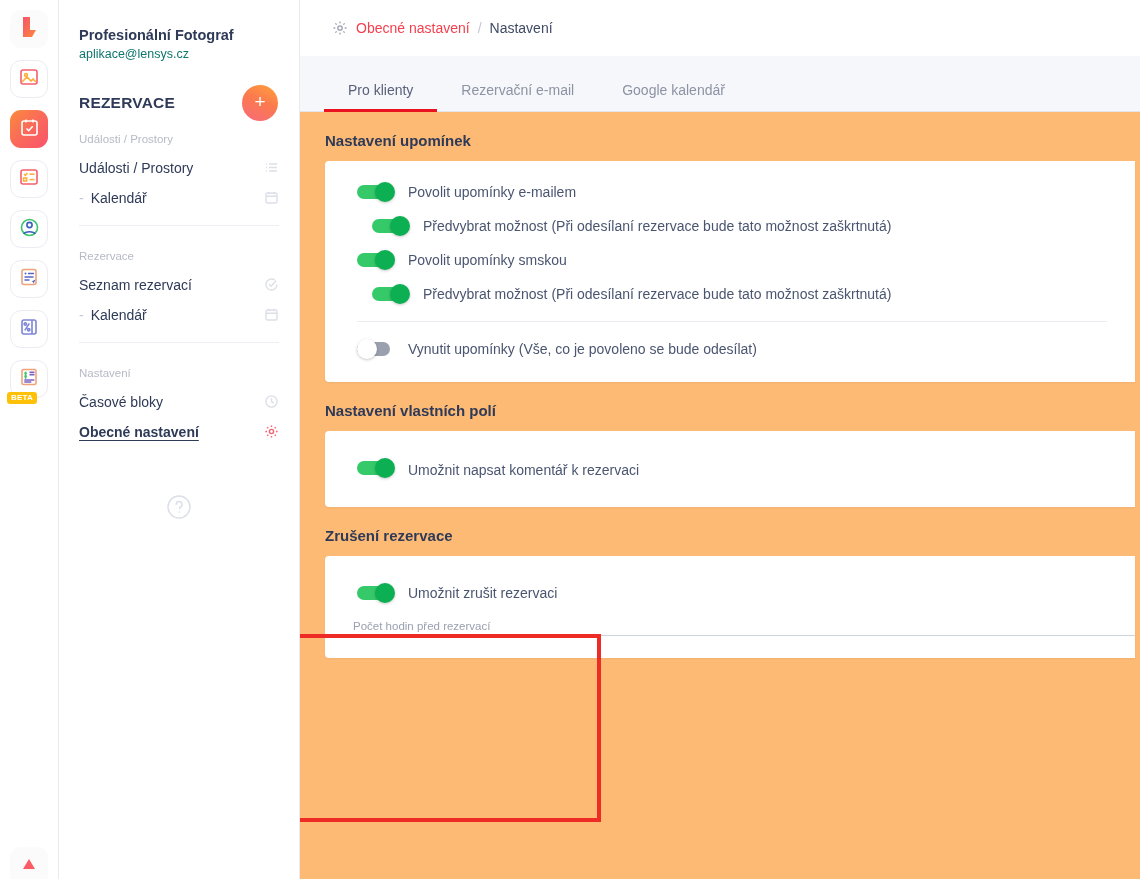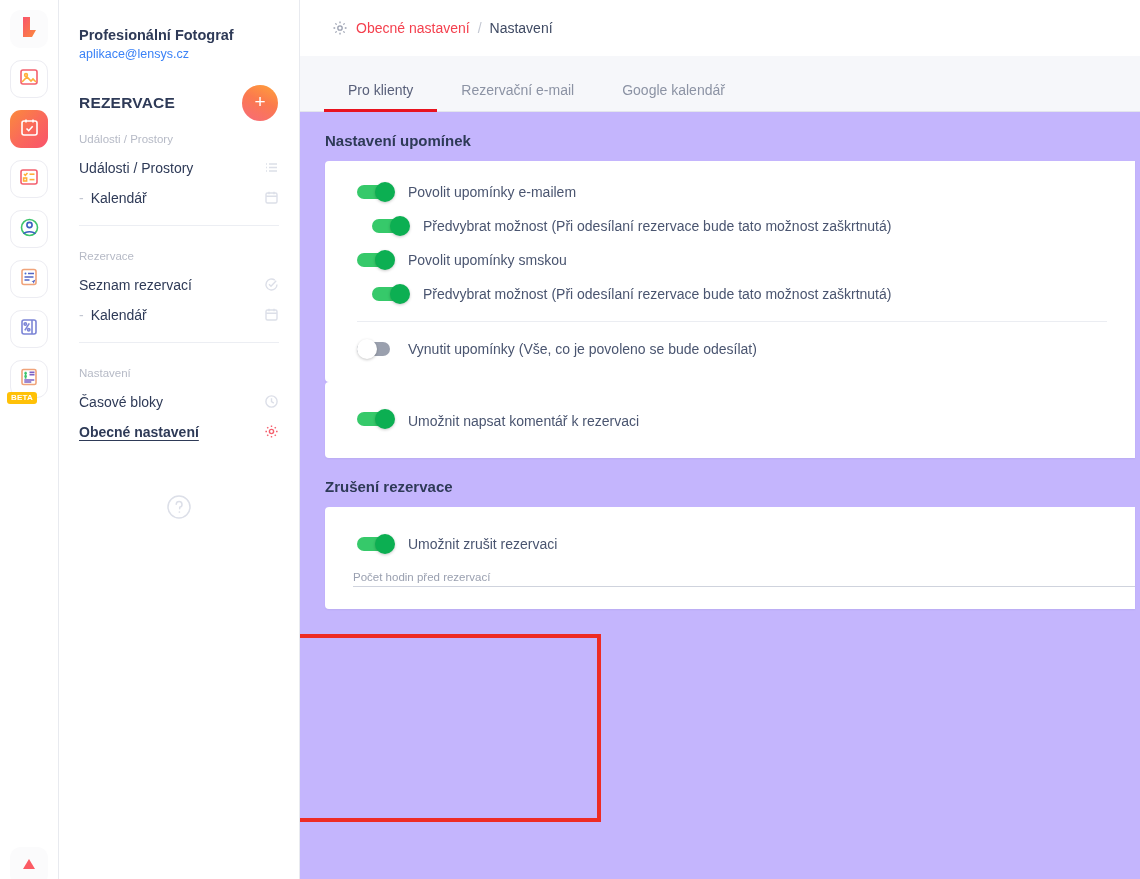--- a/index.html
+++ b/index.html
@@ -48,21 +48,21 @@
   .sidebar {
     width: 241px; min-width: 241px; height: 879px;
     background: #ffffff;
     border-right: 1px solid #e8eaef;
     padding: 8px 20px;
   }
   .acct-name {
     font-size: 14.5px; color: #2e3a57; font-weight: bold;
     padding-top: 18px; line-height: 1.3;
   }
-  .acct-mail { font-size: 12.5px; color: #3b82f6; margin-top: 2px; }
+  .acct-mail { font-size: 12.5px; color: #0f766e; margin-top: 2px; }
 
   .rez-row {
     display: flex; align-items: center; justify-content: space-between;
     margin-top: 24px; padding-right: 1px;
   }
   .rez-title {
     font-size: 15.5px; font-weight: bold; color: #2e3a57; letter-spacing: .2px;
   }
   .plus-btn {
     width: 36px; height: 36px; border-radius: 50%;
@@ -112,21 +112,21 @@
   .tab {
     font-size: 14px; color: #8c93a4; cursor: pointer;
     padding: 0 24px 13px 24px; position: relative; white-space: nowrap;
   }
   .tab.active { color: #59607a; }
   .tab.active::after {
     content: ""; position: absolute; left: 0; right: 0; bottom: -1px;
     height: 3px; background: #e8131f;
   }
 
-  .content { padding: 0 5px 0 0; height: 767px; background: #c4b5fd; }
+  .content { padding: 0 5px 0 0; height: 767px; background: #fdba74; }
   .sect-title {
     font-size: 15px; color: #2e3a57; font-weight: bold;
     padding: 20px 0 0 25px; margin-bottom: 12px;
   }
   .card {
     background: #ffffff; margin-left: 25px;
     border-radius: 4px 0 0 4px;
     box-shadow: 0 1px 2px rgba(30,40,70,.06);
   }
 
@@ -437,20 +437,21 @@
 
         <div class="trow" style="padding-left:32px;">
           <span class="tgl off">
               <span class="track"></span>
               <span class="thumb"></span>
             </span>
           <span class="trow-label">Vynutit upomínky (Vše, co je povoleno se bude odesílat)</span>
         </div>
       </div>
 
+      <div class="sect-title">Nastavení vlastních polí</div>
       <div class="card" style="padding:20px 0 22px 0;">
         <div class="trow" style="padding-left:32px;align-items:flex-end;">
           <span class="tgl">
               <span class="track"></span>
               <span class="thumb"></span>
             </span>
           <span class="trow-label">Umožnit napsat komentář k rezervaci</span>
         </div>
       </div>
 

